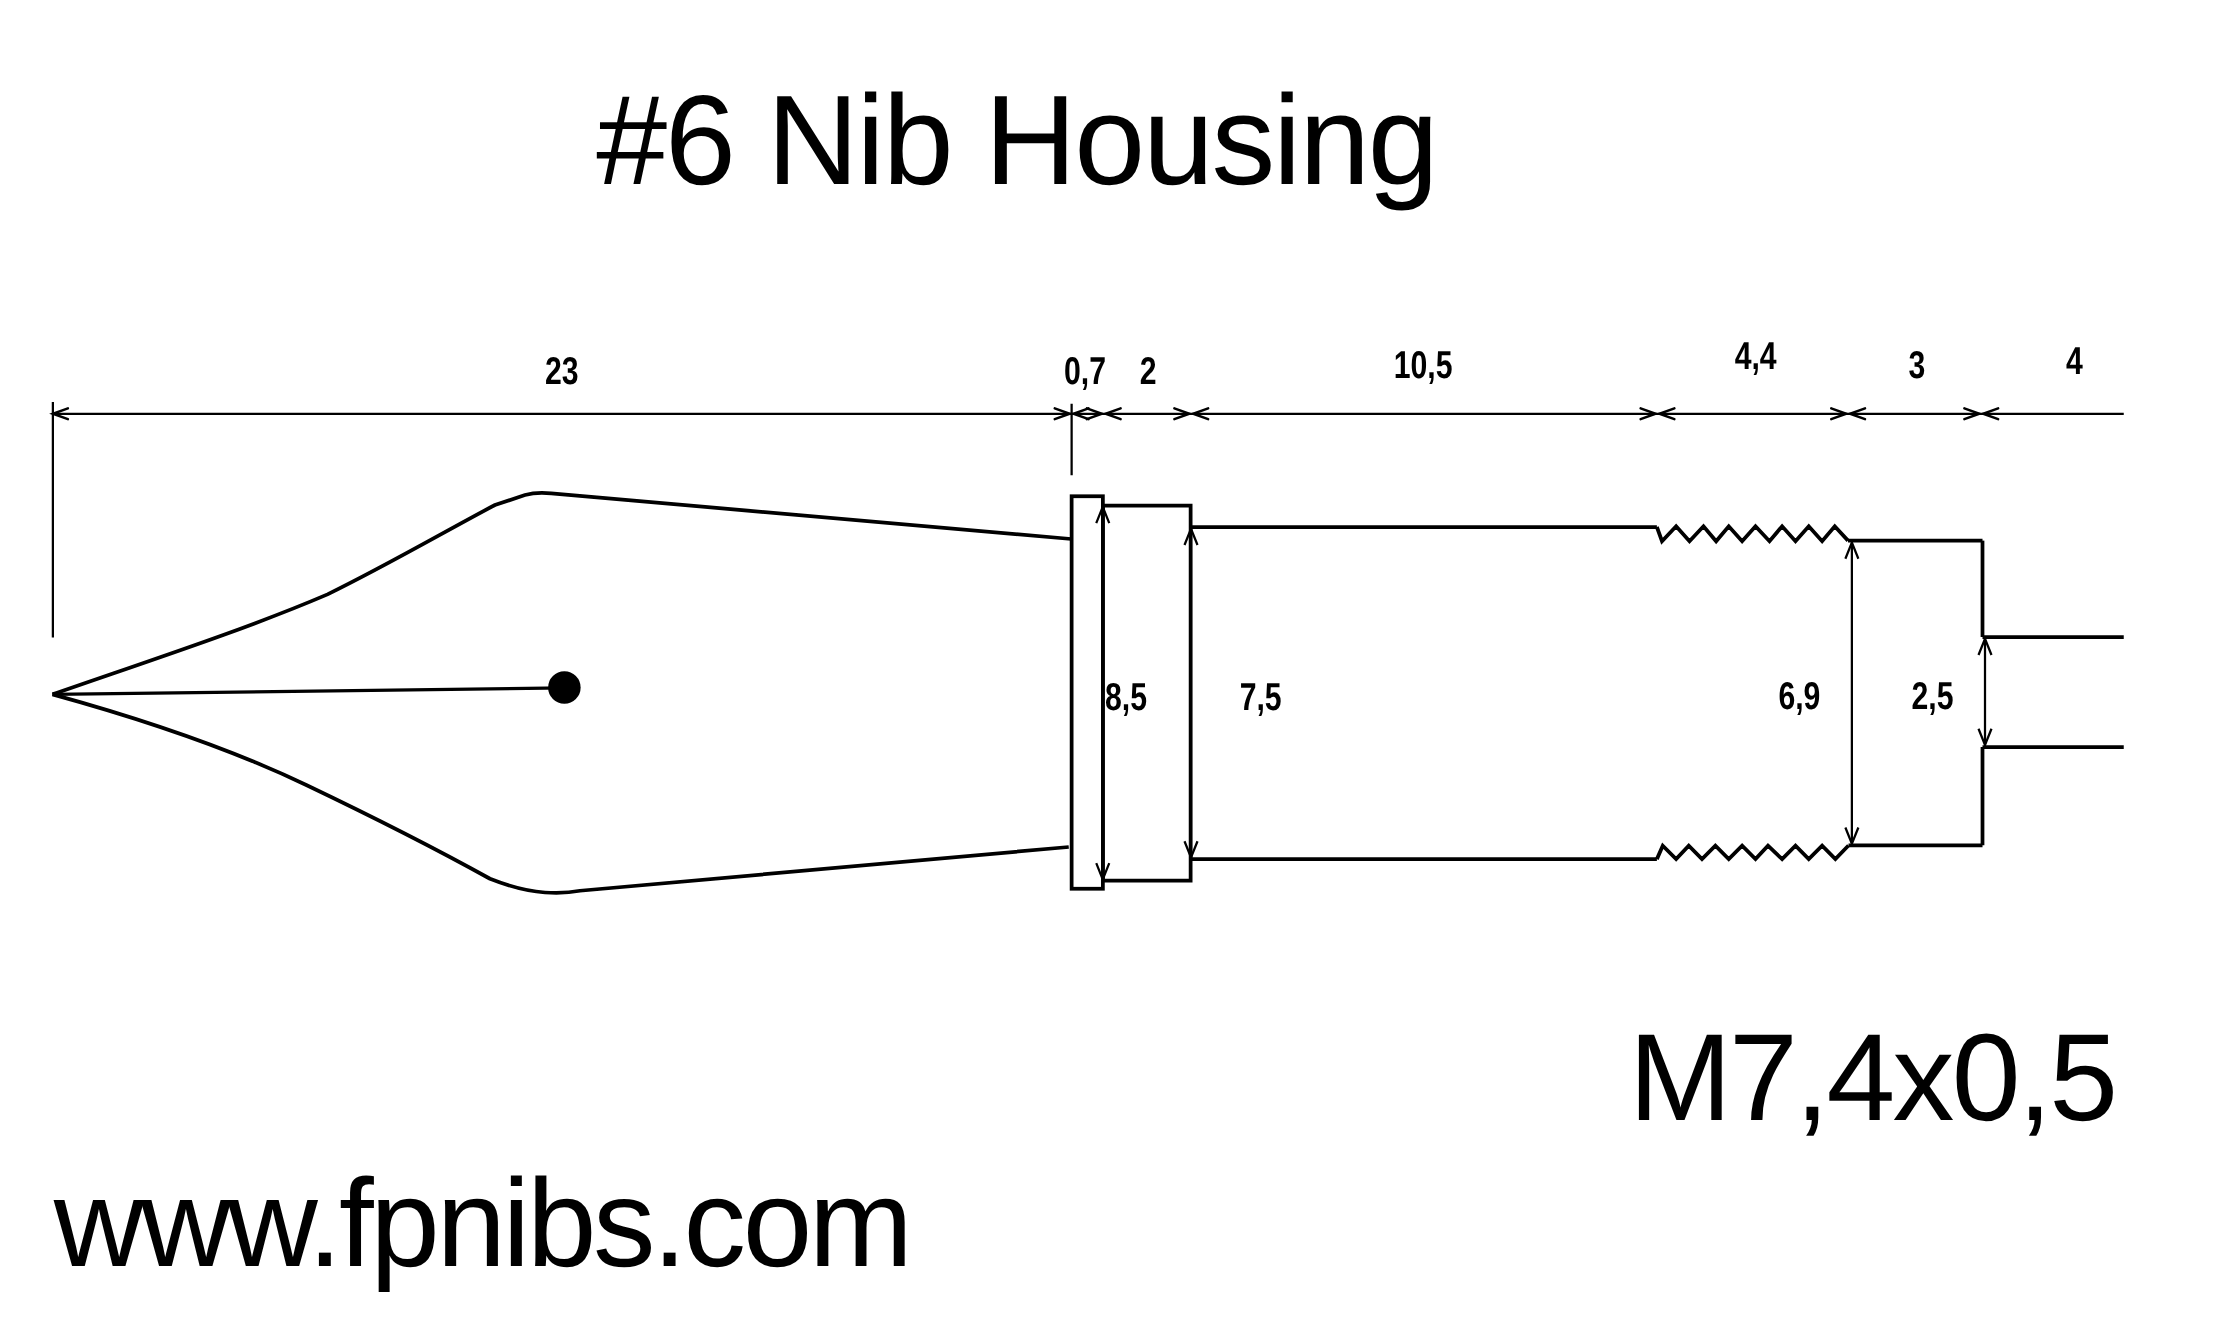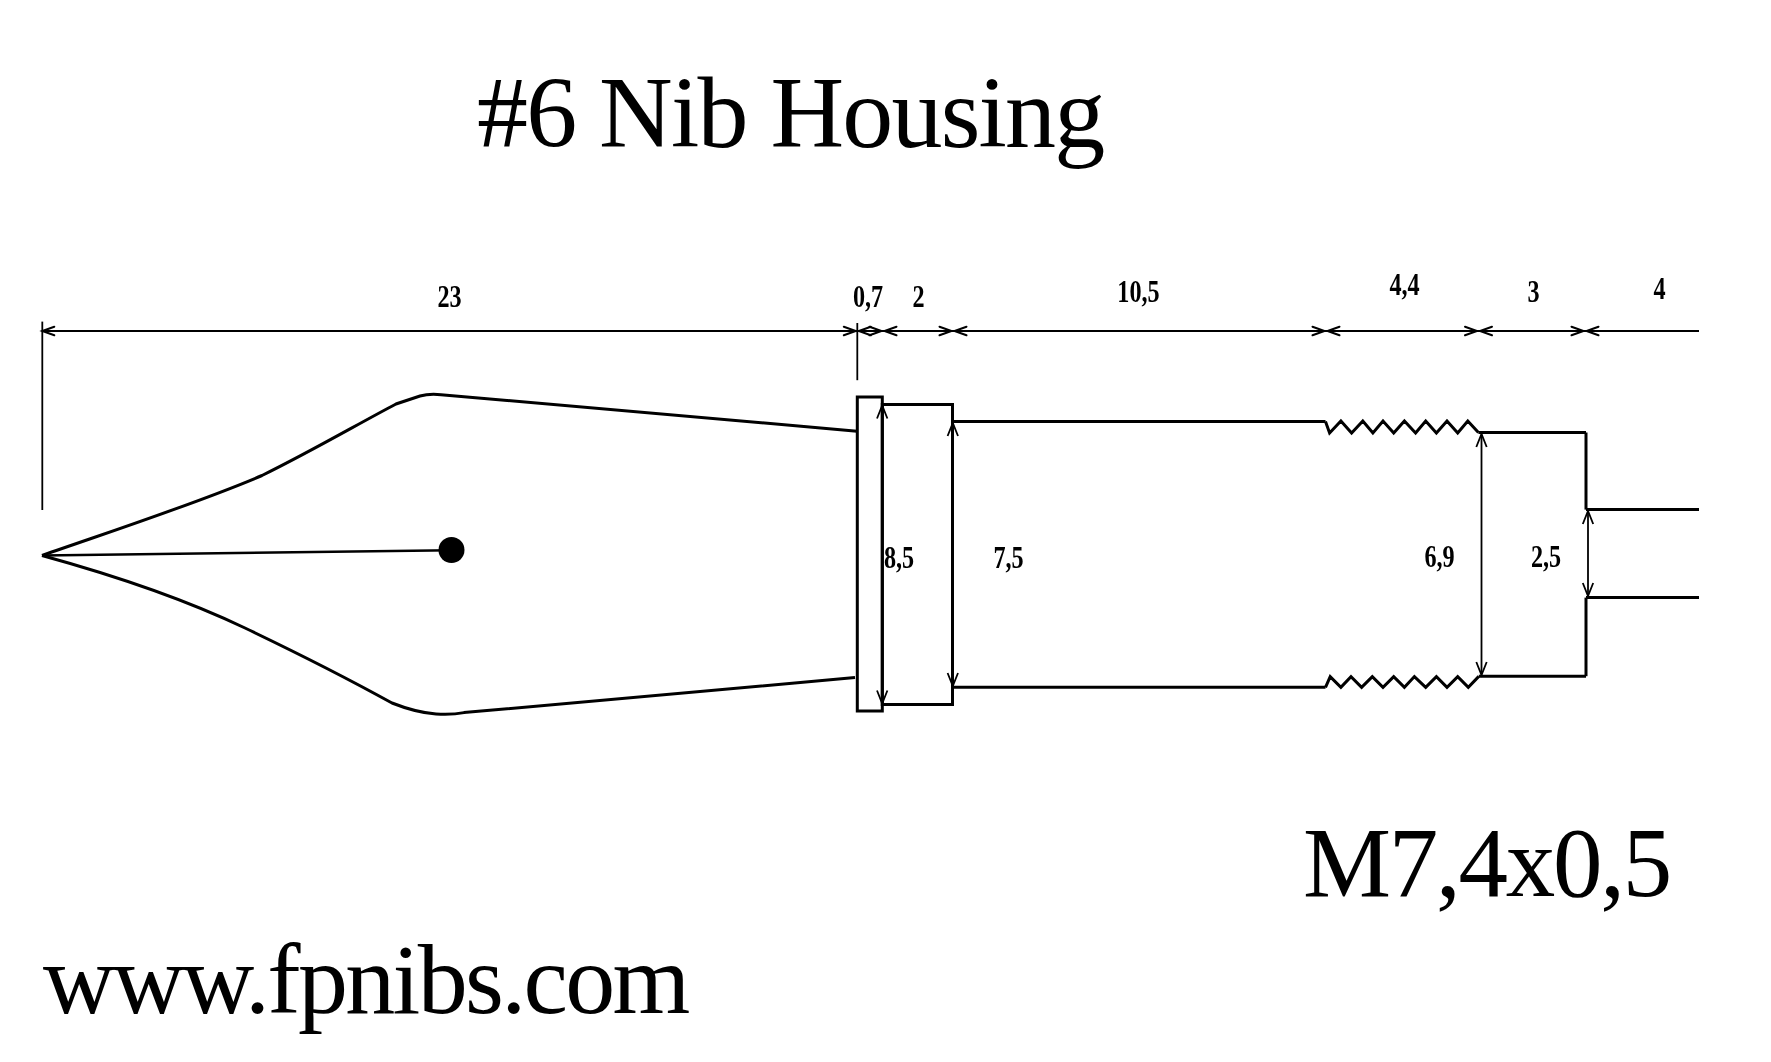--- a/index.html
+++ b/index.html
@@ -1,17 +1,17 @@
 <!DOCTYPE html>
 <html><head>
 <meta charset="utf-8">
 <style>
   html,body{margin:0;padding:0;background:#fff;}
   .page{position:relative;width:1699px;height:1062px;background:#fff;overflow:hidden;
-        font-family:Liberation Serif, serif;}
+        font-family:Liberation Sans, sans-serif;}
   svg{position:absolute;left:0;top:0;}
   text{fill:#000;}
 </style>
 </head>
 <body>
 <div class="page">
 <svg width="1771" height="1062" viewBox="0 0 1771 1062">
 
   <text x="477" y="147" font-size="102" letter-spacing="-1.8">#6 Nib Housing</text>
 

